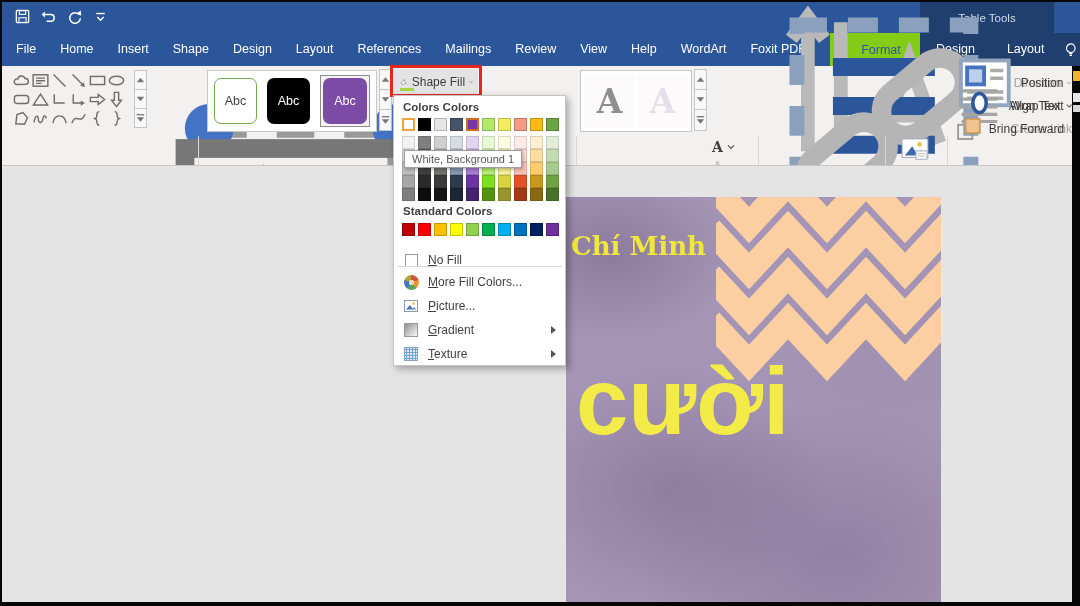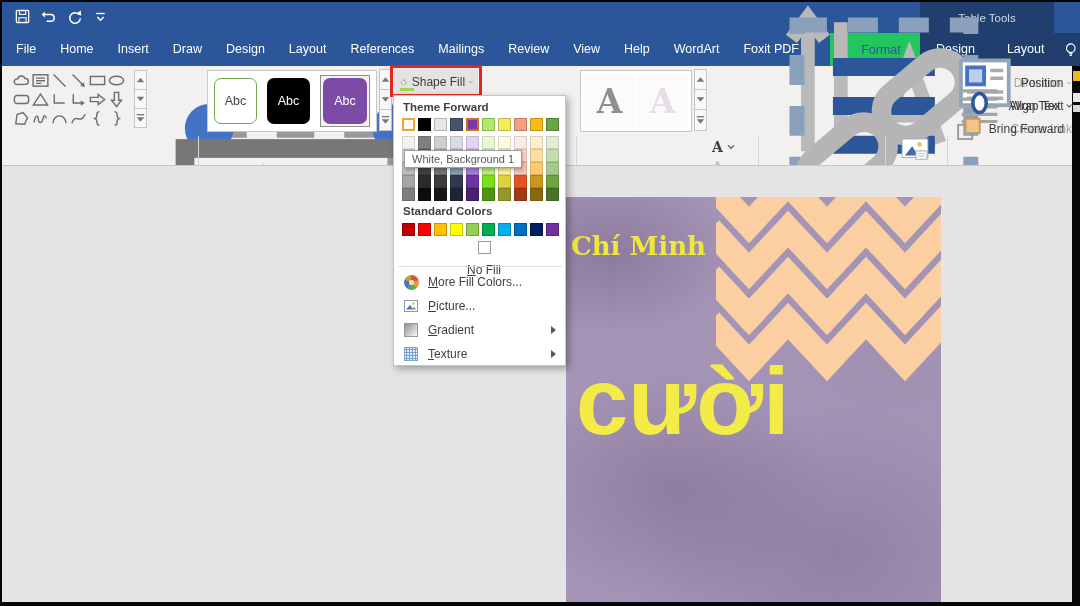--- a/index.html
+++ b/index.html
@@ -12,21 +12,21 @@
   .qat .qi{width:17px;height:17px;display:flex;align-items:center;justify-content:center;}
   .qat svg{width:15px;height:15px;}
   .win-title{position:absolute;left:370px;top:8px;width:230px;text-align:center;color:#fff;font-size:13px;}
   .ctx-drawing{position:absolute;left:828px;top:0;width:90px;height:31px;background:#3a63a1;color:#d9e4f2;font-size:11.5px;display:flex;align-items:center;justify-content:center;}
   .ctx-table{position:absolute;left:918px;top:0;width:134px;height:31px;background:#203f6e;color:#cfdbeb;font-size:11.5px;display:flex;align-items:center;justify-content:center;}
 
   
   .tabrow{position:absolute;left:2px;top:33px;width:1078px;height:33px;background:#2b579a;}
   #main-tabs{display:flex;height:33px;padding-left:2px;}
   .tab{padding:0 12px;line-height:33px;font-size:12.5px;color:#fff;white-space:nowrap;}
-  .tab-format{position:absolute;left:828px;top:0;width:102px;height:33px;background:#22c55e;color:#2b579a;font-size:12.5px;display:flex;align-items:center;justify-content:center;}
+  .tab-format{position:absolute;left:828px;top:0;width:102px;height:33px;background:#84cc16;color:#2b579a;font-size:12.5px;display:flex;align-items:center;justify-content:center;}
   .dark-panel{position:absolute;left:918px;top:0;width:160px;height:33px;background:#203f6e;display:flex;align-items:center;}
   .dark-panel .tab{color:#fff;padding:0 16px;}
   .bulb{margin-left:2px;width:20px;height:20px;}
 
   
   .ribbon{position:absolute;left:2px;top:66px;width:1070px;height:100px;background:#f2f1f0;}
   .ribbon-border{position:absolute;left:2px;top:165px;width:1070px;height:1px;background:#c9c7c5;}
   .vdiv{position:absolute;top:70px;height:88px;width:1px;background:#d8d6d4;}
   .glabel{position:absolute;top:146px;font-size:10.5px;color:#6b6b6b;text-align:center;white-space:nowrap;}
 
@@ -152,21 +152,21 @@
         </span>
     </div>
     <div class="ctx-table">Table Tools</div>
   </div>
 
   <div class="tabrow">
     <div id="main-tabs">
         <div class="tab">File</div>
         <div class="tab">Home</div>
         <div class="tab">Insert</div>
-        <div class="tab">Draw</div>
+        <div class="tab">Shape</div>
         <div class="tab">Design</div>
         <div class="tab">Layout</div>
         <div class="tab">References</div>
         <div class="tab">Mailings</div>
         <div class="tab">Review</div>
         <div class="tab">View</div>
         <div class="tab">Help</div>
         <div class="tab">WordArt</div>
         <div class="tab">Foxit PDF</div>
       </div>
@@ -548,21 +548,21 @@
       <polyline points="-6,124 33,166 72,124 111,166 150,124 189,166 228,124 267,166" fill="none" stroke="#fbcfa2" stroke-width="25"></polyline>
     </svg>
     <div class="doc-heading">Chí Minh</div>
     <div class="doc-title">
       <div>cười</div>
     </div>
   </div>
 
 
   <div class="menu">
-    <div class="m-header" style="top:5px;">Theme Forward</div>
+    <div class="m-header" style="top:5px;">Colors Colors</div>
     <div class="swrow" style="top:22px;" id="theme-main">
         <span class="sw hov" style="background: rgb(255, 255, 255);"></span>
         <span class="sw" style="background: rgb(0, 0, 0);"></span>
         <span class="sw" style="background: rgb(231, 230, 230);"></span>
         <span class="sw" style="background: rgb(68, 84, 106);"></span>
         <span class="sw cur" style="background: rgb(116, 54, 168);"></span>
         <span class="sw" style="background: rgb(177, 233, 105);"></span>
         <span class="sw" style="background: rgb(245, 236, 93);"></span>
         <span class="sw" style="background: rgb(245, 156, 130);"></span>
         <span class="sw" style="background: rgb(253, 186, 20);"></span>
@@ -637,21 +637,21 @@
         <span class="sw" style="background: rgb(255, 192, 0);"></span>
         <span class="sw" style="background: rgb(255, 255, 0);"></span>
         <span class="sw" style="background: rgb(146, 208, 80);"></span>
         <span class="sw" style="background: rgb(0, 176, 80);"></span>
         <span class="sw" style="background: rgb(0, 176, 240);"></span>
         <span class="sw" style="background: rgb(0, 112, 192);"></span>
         <span class="sw" style="background: rgb(0, 32, 96);"></span>
         <span class="sw" style="background: rgb(112, 48, 160);"></span>
       </div>
     <div id="menu-items">
-        <div class="mi" style="top: 145px; flex-direction: column;">
+        <div class="mi" style="top: 152px;">
           <span class="mi-ico">
             <span class="nofill-sw"></span>
           </span>
           <span><u>N</u>o Fill</span>
         </div>
         <div class="mi" style="top: 174px;">
           <span class="mi-ico">
             <span class="cw"></span>
           </span>
           <span><u>M</u>ore Fill Colors...</span>

